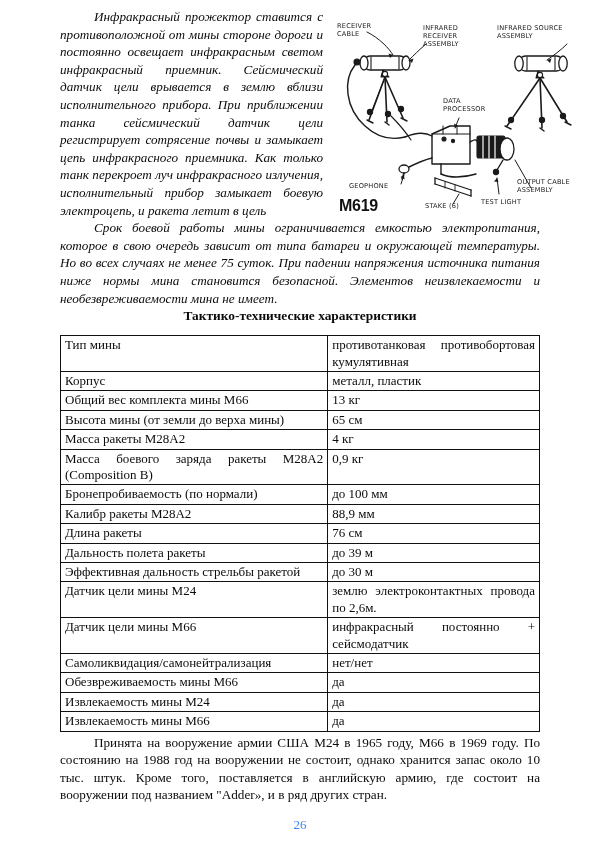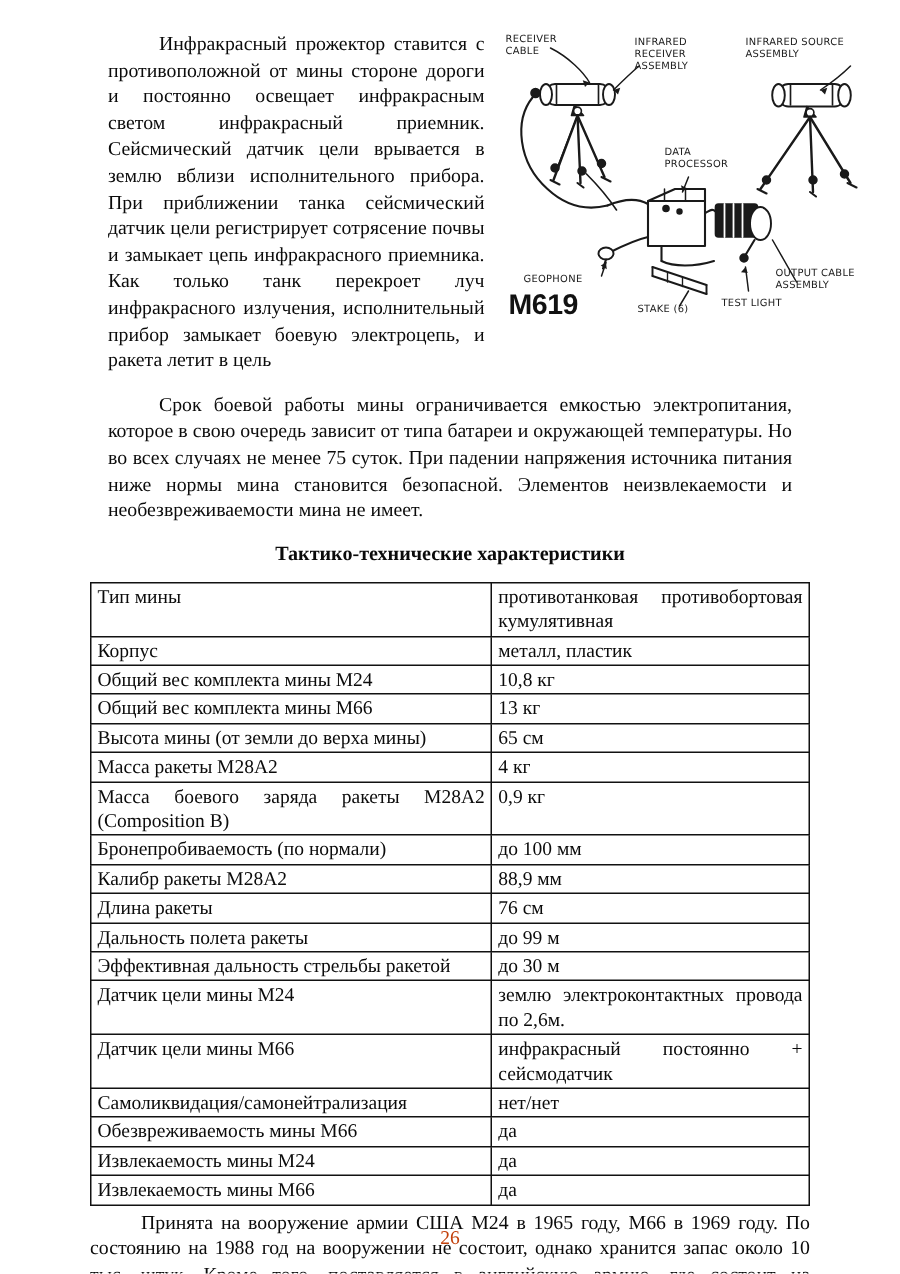--- a/index.html
+++ b/index.html
@@ -25,33 +25,34 @@
     width:265px;
     margin:0 -56px 2px 8px;
     position:relative;
   }
   .figure svg{display:block;width:265px;height:205px;}
   .fig-caption{
     position:absolute;
     left:8px;bottom:-2px;
     font-family:"Liberation Sans","DejaVu Sans",sans-serif;
     font-weight:bold;
-    font-size:19px;
+    font-size:16px;
     letter-spacing:-0.3px;
     color:#111;
   }
 
   
   p.body{
-    margin:12px;
+    margin:0;
     text-align:justify;
     text-indent:34px;
     font-size:13.2px;
     line-height:17.6px;
     hyphens:none;
+    font-style:italic;
   }
   p.body.tail{margin-top:0;}
   p.closing{
     margin:2px 0 0 0;
     text-align:justify;
     text-indent:34px;
     font-size:13.2px;
     line-height:17.6px;
   }
 
@@ -82,21 +83,21 @@
   table.specs td.k{width:56%;text-align:justify;text-align-last:left;}
   table.specs td.v{width:44%;text-align:justify;text-align-last:left;}
 
   
   .folio{
     position:absolute;
     left:0;right:0;
     bottom:16px;
     text-align:center;
     font-size:13px;
-    color:#c2410c;
+    color:#3b82f6;
   }
 </style>
 </head>
 <body>
 
 <div class="page">
 
   <div class="figure">
     <svg viewBox="0 0 265 205" xmlns="http://www.w3.org/2000/svg">
       <g fill="none" stroke="#1a1a1a" stroke-width="1.1" stroke-linecap="round" stroke-linejoin="round">
@@ -227,24 +228,20 @@
     <tbody>
         <tr>
           <td class="k">Тип мины</td>
           <td class="v">противотанковая противобортовая кумулятивная</td>
         </tr>
         <tr>
           <td class="k">Корпус</td>
           <td class="v">металл, пластик</td>
         </tr>
         <tr>
-          <td class="k">Общий вес комплекта мины М24</td>
-          <td class="v">10,8 кг</td>
-        </tr>
-        <tr>
           <td class="k">Общий вес комплекта мины М66</td>
           <td class="v">13 кг</td>
         </tr>
         <tr>
           <td class="k">Высота мины (от земли до верха мины)</td>
           <td class="v">65 см</td>
         </tr>
         <tr>
           <td class="k">Масса ракеты М28А2</td>
           <td class="v">4 кг</td>
@@ -260,21 +257,21 @@
         <tr>
           <td class="k">Калибр ракеты М28А2</td>
           <td class="v">88,9 мм</td>
         </tr>
         <tr>
           <td class="k">Длина ракеты</td>
           <td class="v">76 см</td>
         </tr>
         <tr>
           <td class="k">Дальность полета ракеты</td>
-          <td class="v">до 99 м</td>
+          <td class="v">до 39 м</td>
         </tr>
         <tr>
           <td class="k">Эффективная дальность стрельбы ракетой</td>
           <td class="v">до 30 м</td>
         </tr>
         <tr>
           <td class="k">Датчик цели мины М24</td>
           <td class="v">землю электроконтактных провода по 2,6м.</td>
         </tr>
         <tr>

